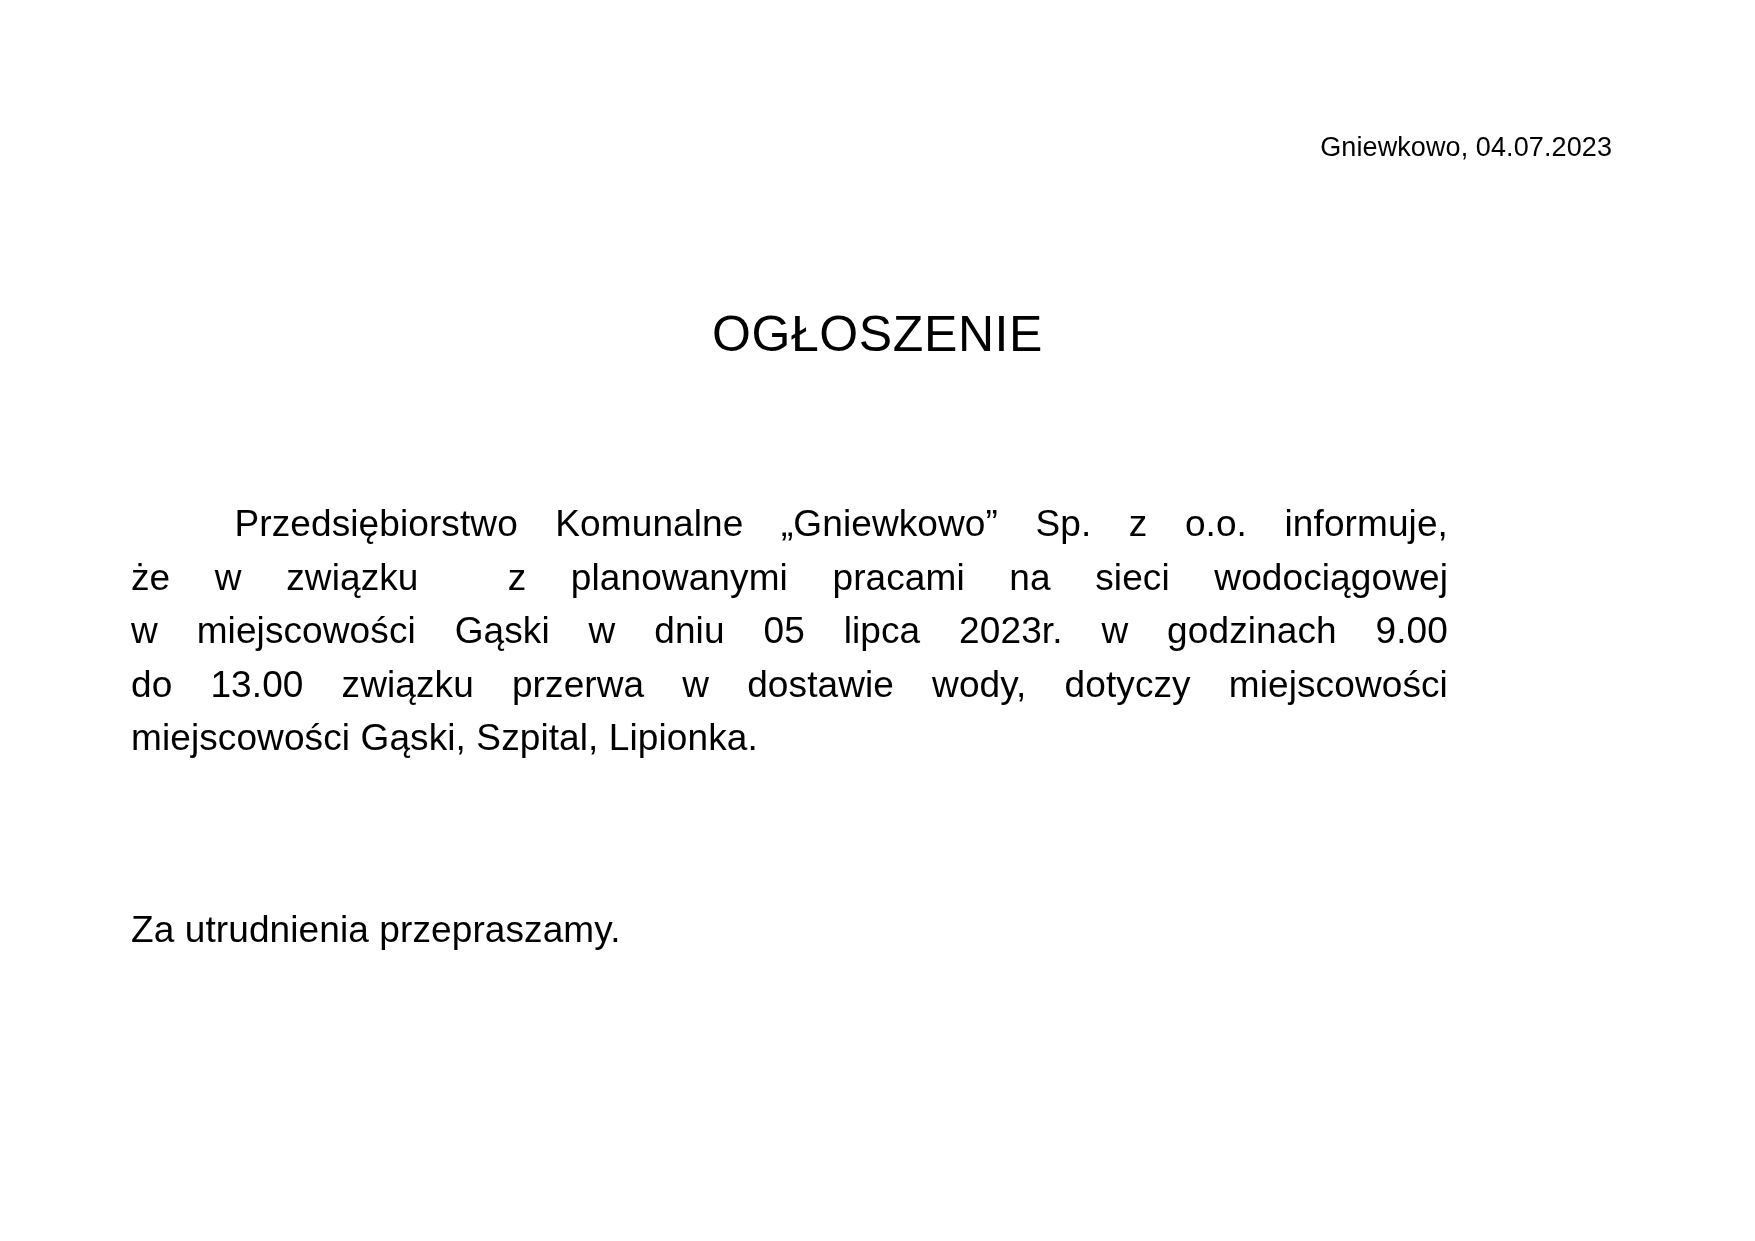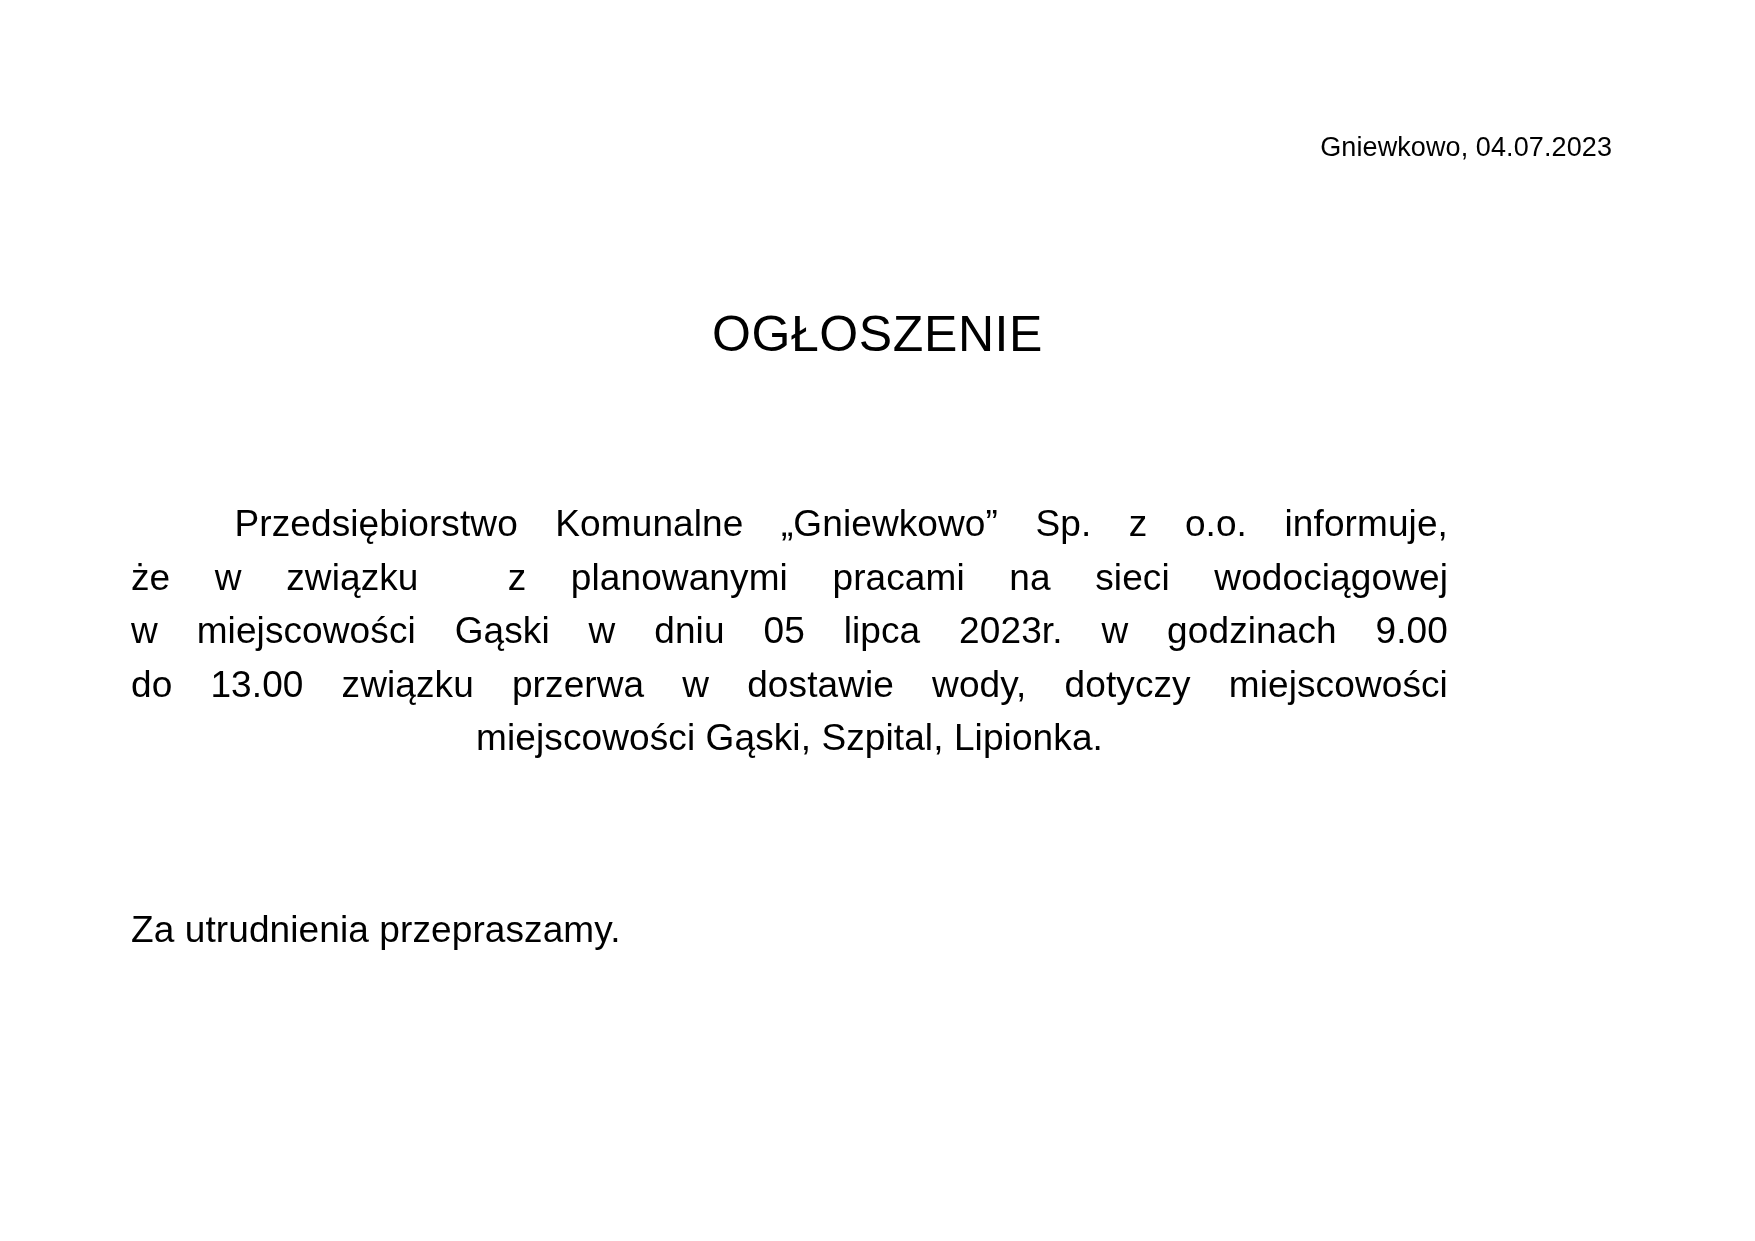--- a/index.html
+++ b/index.html
@@ -78,21 +78,20 @@
     gap: 24px;
   }
   .body-line.justify > span {
     white-space: pre;
   }
   .body-line.first {
     padding-left: 0;
   }
   .body-line.last {
     display: block;
-    text-align: center;
   }
 
   .closing {
     position: absolute;
     left: 131px;
     top: 903px;
     font-size: 37px;
     line-height: 53.5px;
     white-space: nowrap;
     letter-spacing: 0.1px;

